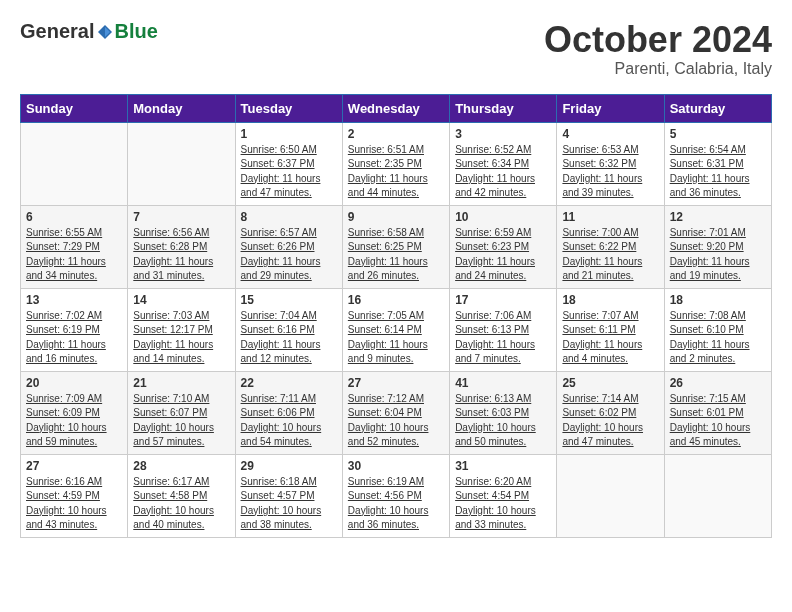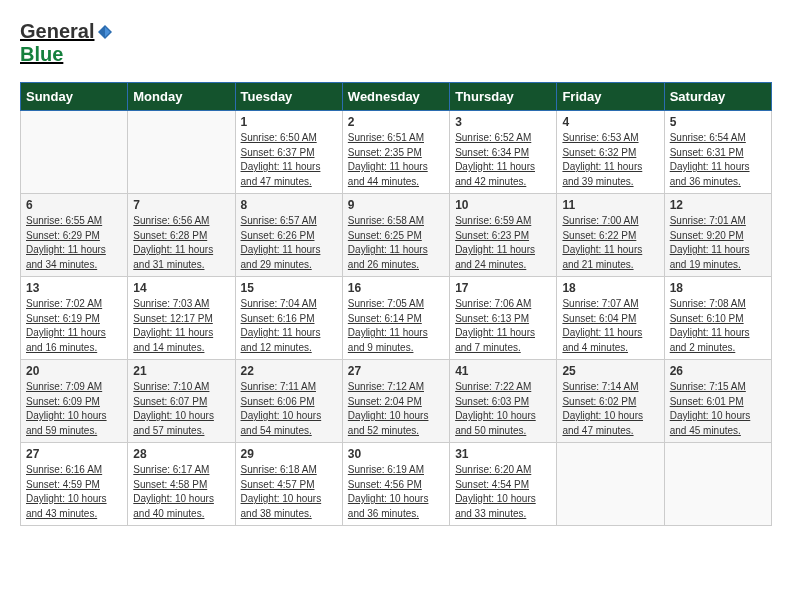--- a/index.html
+++ b/index.html
@@ -11,23 +11,22 @@
       padding: 20px;
     }
     .header {
       display: flex;
       justify-content: space-between;
       align-items: flex-start;
       margin-bottom: 16px;
     }
     .logo {
       display: flex;
-      flex-direction: column;
+      flex-direction: row;
       align-items: flex-start;
-      text-decoration: underline;
     }
     .logo-text {
       display: flex;
       align-items: center;
     }
     .logo-general {
       font-size: 20px;
       font-weight: bold;
       color: #333;
     }
@@ -53,21 +52,21 @@
     .subtitle {
       font-size: 16px;
       color: #555;
     }
     table {
       width: 100%;
       border-collapse: collapse;
       table-layout: fixed;
     }
     th {
-      background-color: #14532d;
+      background-color: #4c1d95;
       color: #fff;
       text-align: left;
       padding: 6px 5px;
       font-size: 13px;
       font-weight: bold;
       border: 1px solid #2b6cb0;
       margin-left: 16px;
     }
     td {
       vertical-align: top;
@@ -104,20 +103,24 @@
   <div class="logo">
     <div class="logo-text">
       <span class="logo-general">General</span>
       <svg class="logo-icon" viewBox="0 0 18 18">
         <path d="M9 2 L16 9 L9 16 L2 9 Z" fill="#2b6cb0"></path>
         <path d="M9 4 L14 9 L9 14" fill="#4a90d9" stroke="none"></path>
       </svg>
     </div>
     <span class="logo-blue">Blue</span>
   </div>
+  <div class="title-block">
+    <div class="month-title">October 2024</div>
+    <div class="subtitle">Parenti, Calabria, Italy</div>
+  </div>
 </div>
 
 <table>
   <thead>
     <tr>
     <th>Sunday</th>
         <th>Monday</th>
         <th>Tuesday</th>
         <th>Wednesday</th>
         <th>Thursday</th>
@@ -157,21 +160,21 @@
           <span class="day-number">5</span>
           <div class="day-info">Sunrise: 6:54 AM
 Sunset: 6:31 PM
 Daylight: 11 hours and 36 minutes.</div>
         </td>
       </tr>
       <tr>
         <td>
           <span class="day-number">6</span>
           <div class="day-info">Sunrise: 6:55 AM
-Sunset: 6:29 PM
+Sunset: 7:29 PM
 Daylight: 11 hours and 34 minutes.</div>
         </td>
         <td>
           <span class="day-number">7</span>
           <div class="day-info">Sunrise: 6:56 AM
 Sunset: 6:28 PM
 Daylight: 11 hours and 31 minutes.</div>
         </td>
         <td>
           <span class="day-number">8</span>
@@ -231,21 +234,21 @@
         </td>
         <td>
           <span class="day-number">17</span>
           <div class="day-info">Sunrise: 7:06 AM
 Sunset: 6:13 PM
 Daylight: 11 hours and 7 minutes.</div>
         </td>
         <td>
           <span class="day-number">18</span>
           <div class="day-info">Sunrise: 7:07 AM
-Sunset: 6:04 PM
+Sunset: 6:11 PM
 Daylight: 11 hours and 4 minutes.</div>
         </td>
         <td>
           <span class="day-number">18</span>
           <div class="day-info">Sunrise: 7:08 AM
 Sunset: 6:10 PM
 Daylight: 11 hours and 2 minutes.</div>
         </td>
       </tr>
       <tr>
@@ -263,26 +266,26 @@
         </td>
         <td>
           <span class="day-number">22</span>
           <div class="day-info">Sunrise: 7:11 AM
 Sunset: 6:06 PM
 Daylight: 10 hours and 54 minutes.</div>
         </td>
         <td>
           <span class="day-number">27</span>
           <div class="day-info">Sunrise: 7:12 AM
-Sunset: 2:04 PM
+Sunset: 6:04 PM
 Daylight: 10 hours and 52 minutes.</div>
         </td>
         <td>
           <span class="day-number">41</span>
-          <div class="day-info">Sunrise: 7:22 AM
+          <div class="day-info">Sunrise: 6:13 AM
 Sunset: 6:03 PM
 Daylight: 10 hours and 50 minutes.</div>
         </td>
         <td>
           <span class="day-number">25</span>
           <div class="day-info">Sunrise: 7:14 AM
 Sunset: 6:02 PM
 Daylight: 10 hours and 47 minutes.</div>
         </td>
         <td>

